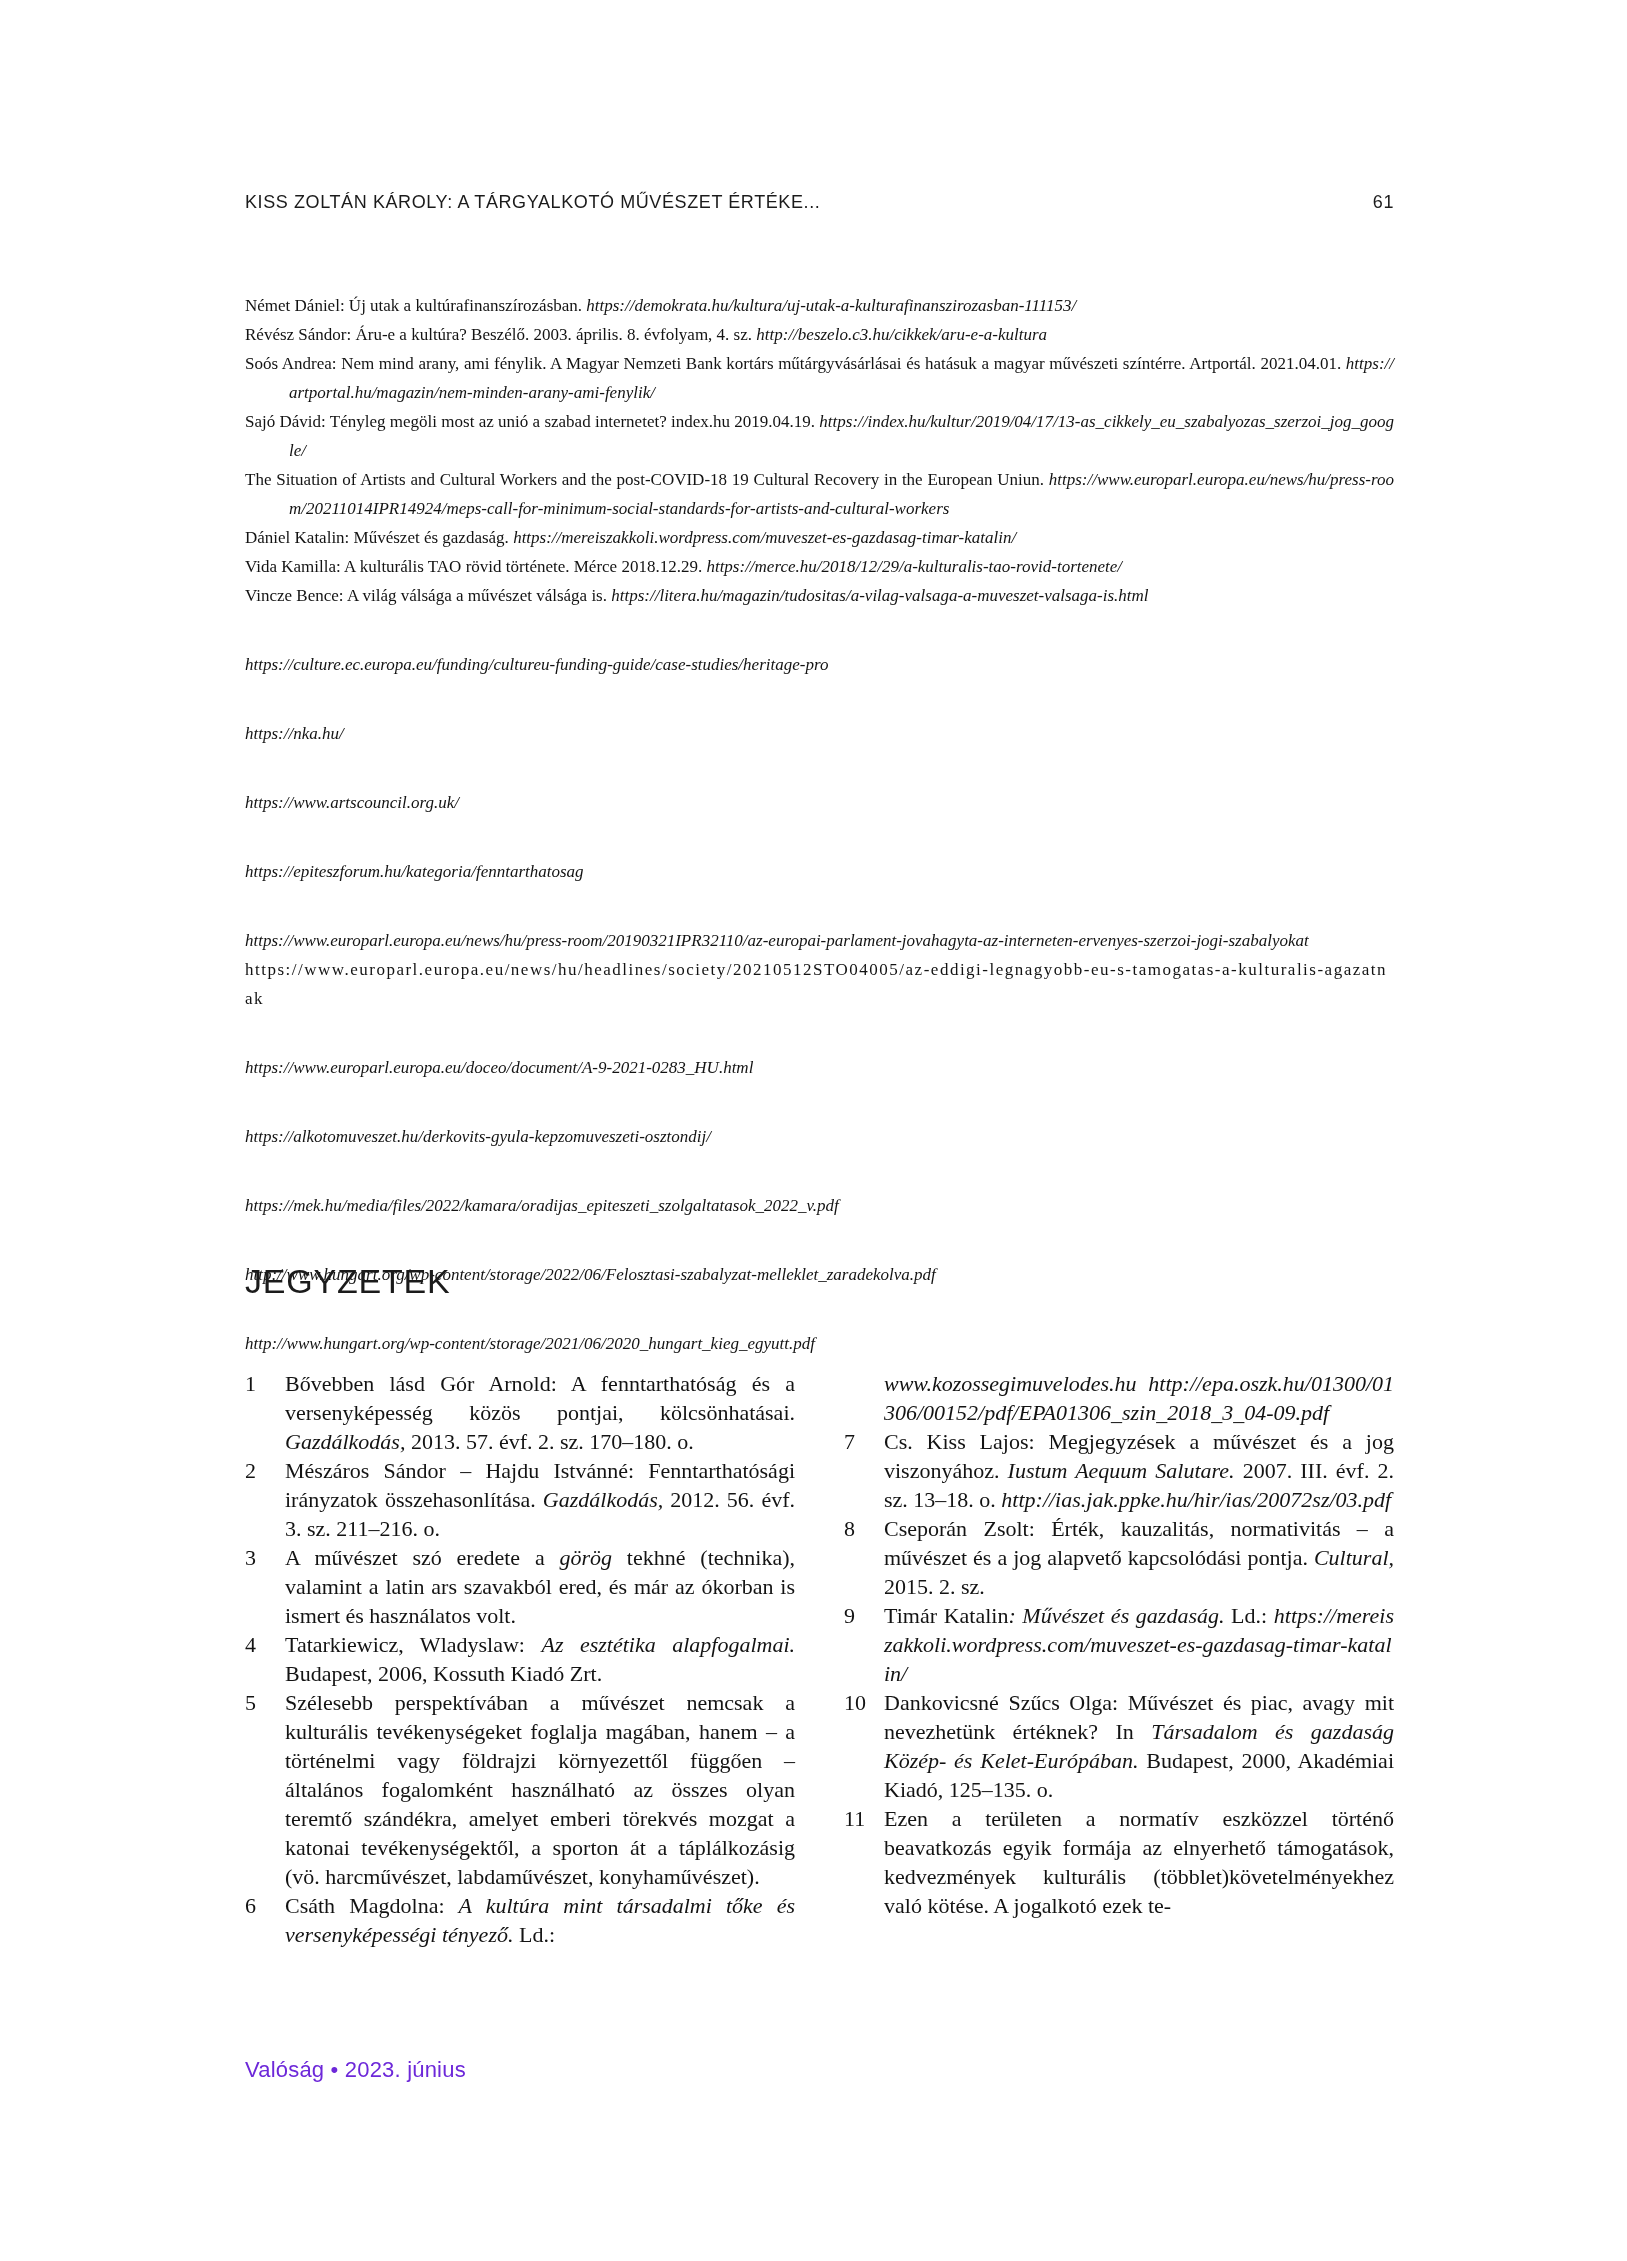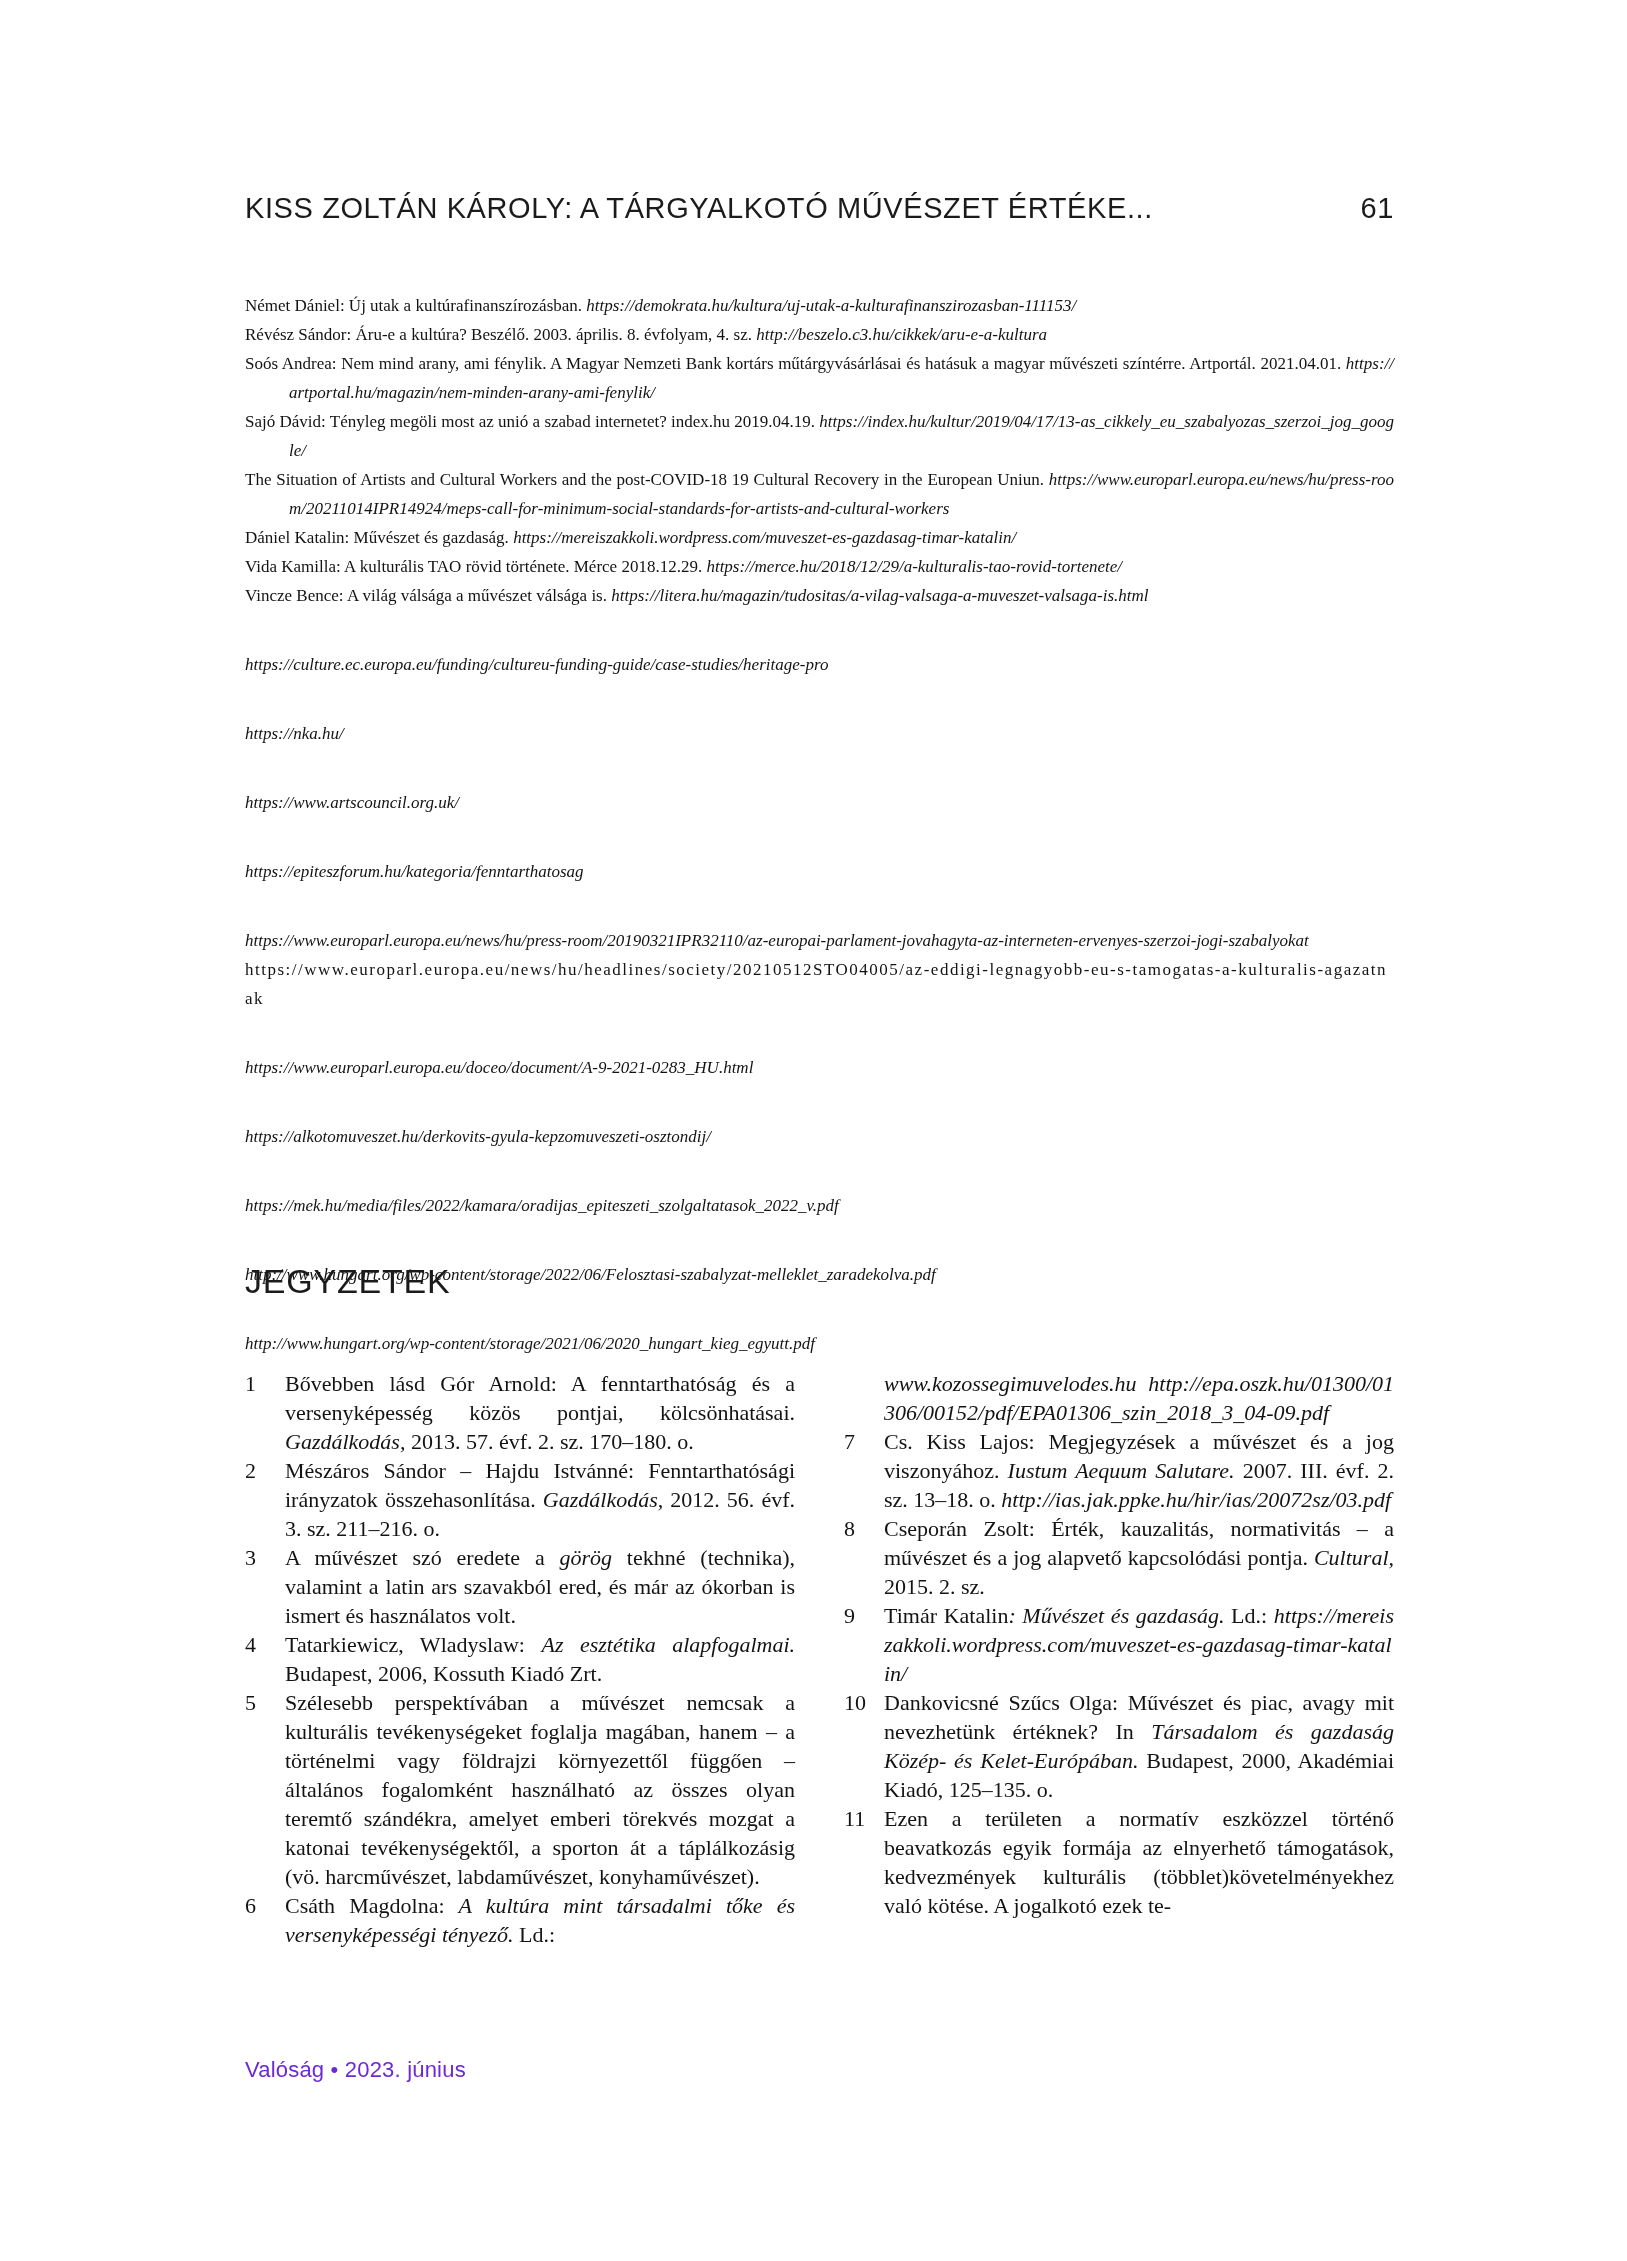--- a/index.html
+++ b/index.html
@@ -16,21 +16,21 @@
   
   .running-header {
     position: absolute;
     top: 192px;
     left: 245px;
     width: 1149px;
     display: flex;
     justify-content: space-between;
     align-items: baseline;
     font-family: "Liberation Sans", sans-serif;
-    font-size: 29px;
+    font-size: 18px;
     letter-spacing: 0.6px;
     color: #1b1b1b;
     white-space: nowrap;
     gap: 8px;
   }
   
   .bibliography {
     position: absolute;
     top: 291px;
     left: 245px;

